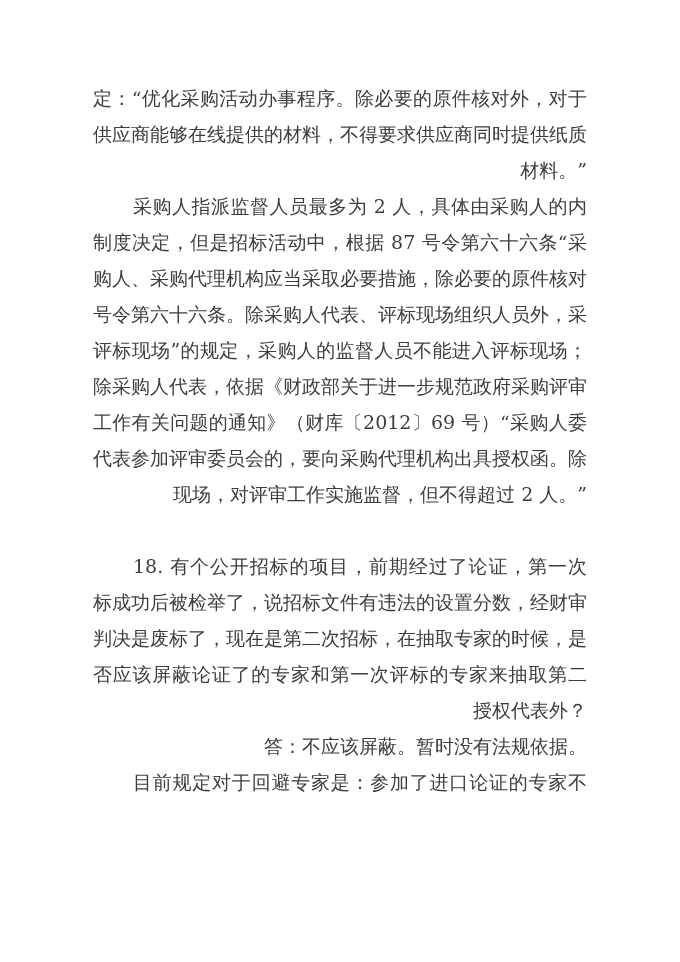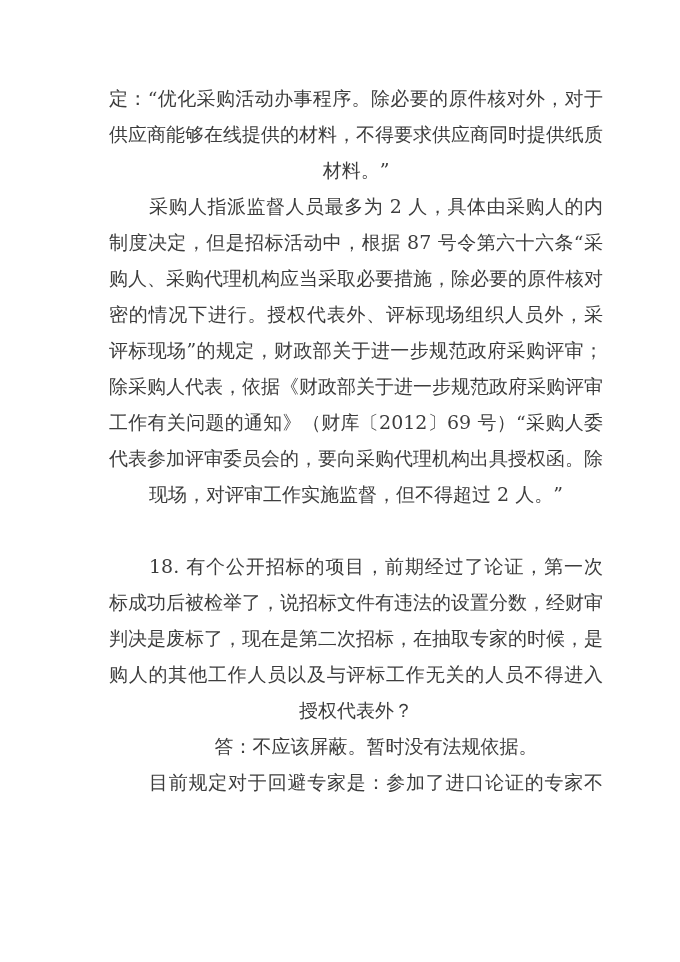--- a/index.html
+++ b/index.html
@@ -14,35 +14,35 @@
   }
   .page {
     position: relative;
     width: 680px;
     height: 962px;
     background: #ffffff;
     overflow: hidden;
   }
   .text-block {
     position: absolute;
-    left: 109px;
+    left: 93px;
     top: 80px;
     width: 494px;
     font-size: 19px;
     line-height: 36px;
     color: #3d3d3d;
   }
   .paragraph {
     margin: 0;
     padding: 0;
   }
   .paragraph.gap-before-1 { margin-top: 36px; }
   .line {
     height: 36px;
-    text-align: center;
+    text-align: right;
     overflow: hidden;
   }
   .line.full {
     text-align: justify;
     text-align-last: justify;
   }
   .line.indent {
     text-indent: 40px;
   }
 </style>
@@ -53,32 +53,32 @@
   <div class="text-block">
       <div class="paragraph">
         <div class="line full">定：“优化采购活动办事程序。除必要的原件核对外，对于</div>
         <div class="line full">供应商能够在线提供的材料，不得要求供应商同时提供纸质</div>
         <div class="line">材料。”</div>
       </div>
       <div class="paragraph">
         <div class="line full indent">采购人指派监督人员最多为 2 人，具体由采购人的内控</div>
         <div class="line full">制度决定，但是招标活动中，根据 87 号令第六十六条“采</div>
         <div class="line full">购人、采购代理机构应当采取必要措施，除必要的原件核对外</div>
-        <div class="line full">密的情况下进行。授权代表外、评标现场组织人员外，采</div>
-        <div class="line full">评标现场”的规定，财政部关于进一步规范政府采购评审；</div>
+        <div class="line full">号令第六十六条。除采购人代表、评标现场组织人员外，采</div>
+        <div class="line full">评标现场”的规定，采购人的监督人员不能进入评标现场；</div>
         <div class="line full">除采购人代表，依据《财政部关于进一步规范政府采购评审</div>
         <div class="line full">工作有关问题的通知》（财库〔2012〕69 号）“采购人委派</div>
         <div class="line full">代表参加评审委员会的，要向采购代理机构出具授权函。除</div>
         <div class="line">现场，对评审工作实施监督，但不得超过 2 人。”</div>
       </div>
       <div class="paragraph gap-before-1">
         <div class="line full indent">18. 有个公开招标的项目，前期经过了论证，第一次招</div>
         <div class="line full">标成功后被检举了，说招标文件有违法的设置分数，经财审</div>
         <div class="line full">判决是废标了，现在是第二次招标，在抽取专家的时候，是</div>
-        <div class="line full">购人的其他工作人员以及与评标工作无关的人员不得进入</div>
+        <div class="line full">否应该屏蔽论证了的专家和第一次评标的专家来抽取第二</div>
         <div class="line">授权代表外？</div>
       </div>
       <div class="paragraph">
         <div class="line indent">答：不应该屏蔽。暂时没有法规依据。</div>
       </div>
       <div class="paragraph">
         <div class="line full indent">目前规定对于回避专家是：参加了进口论证的专家不得</div>
       </div>
     </div>
 </div>

